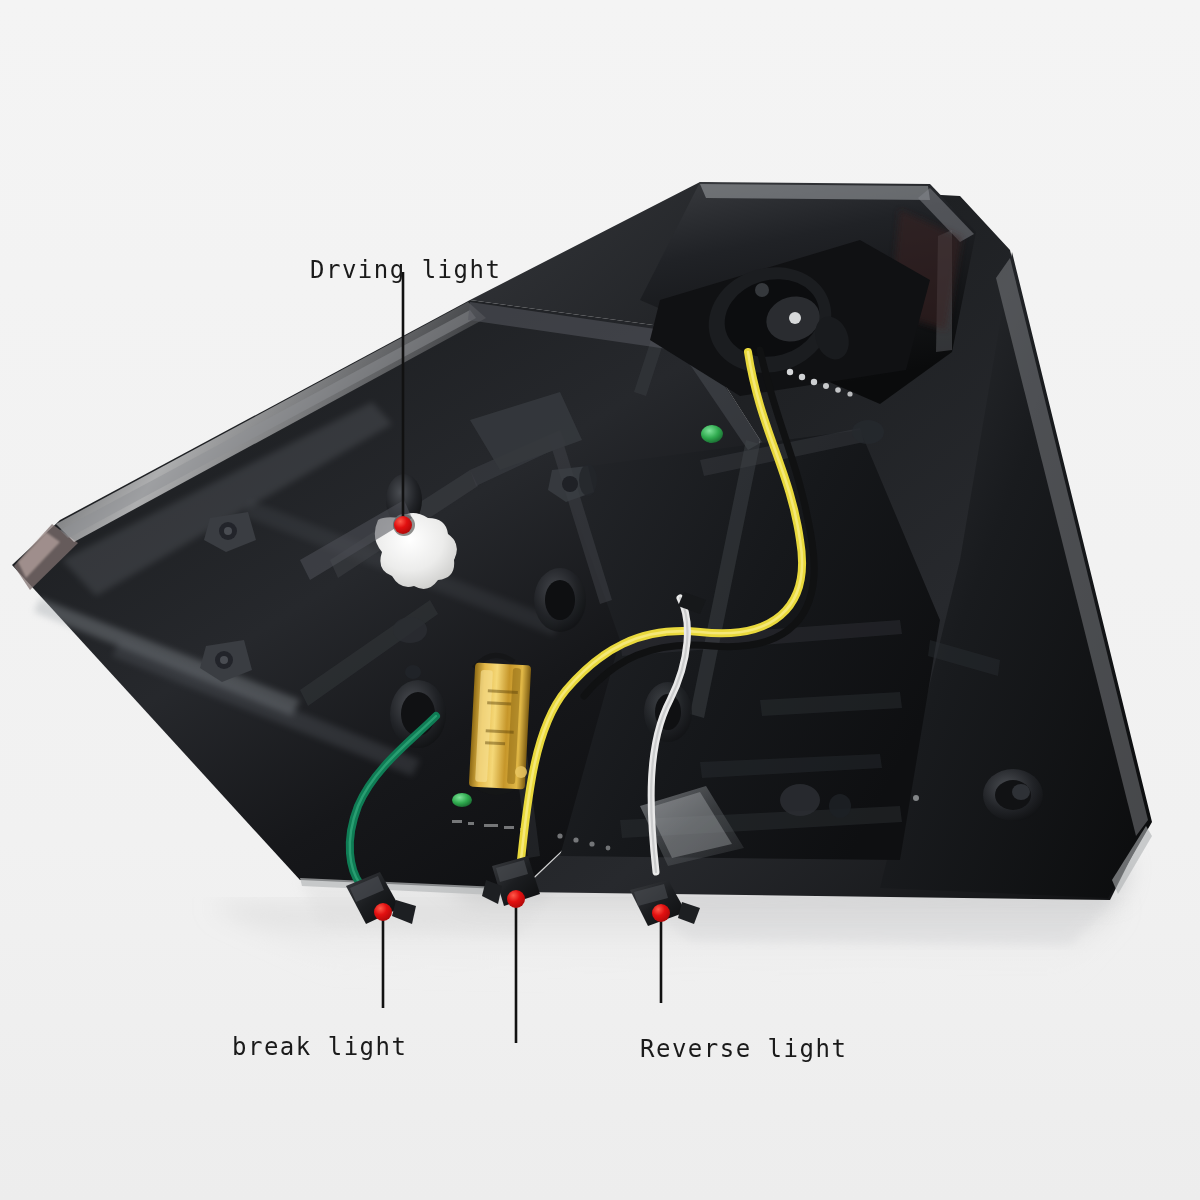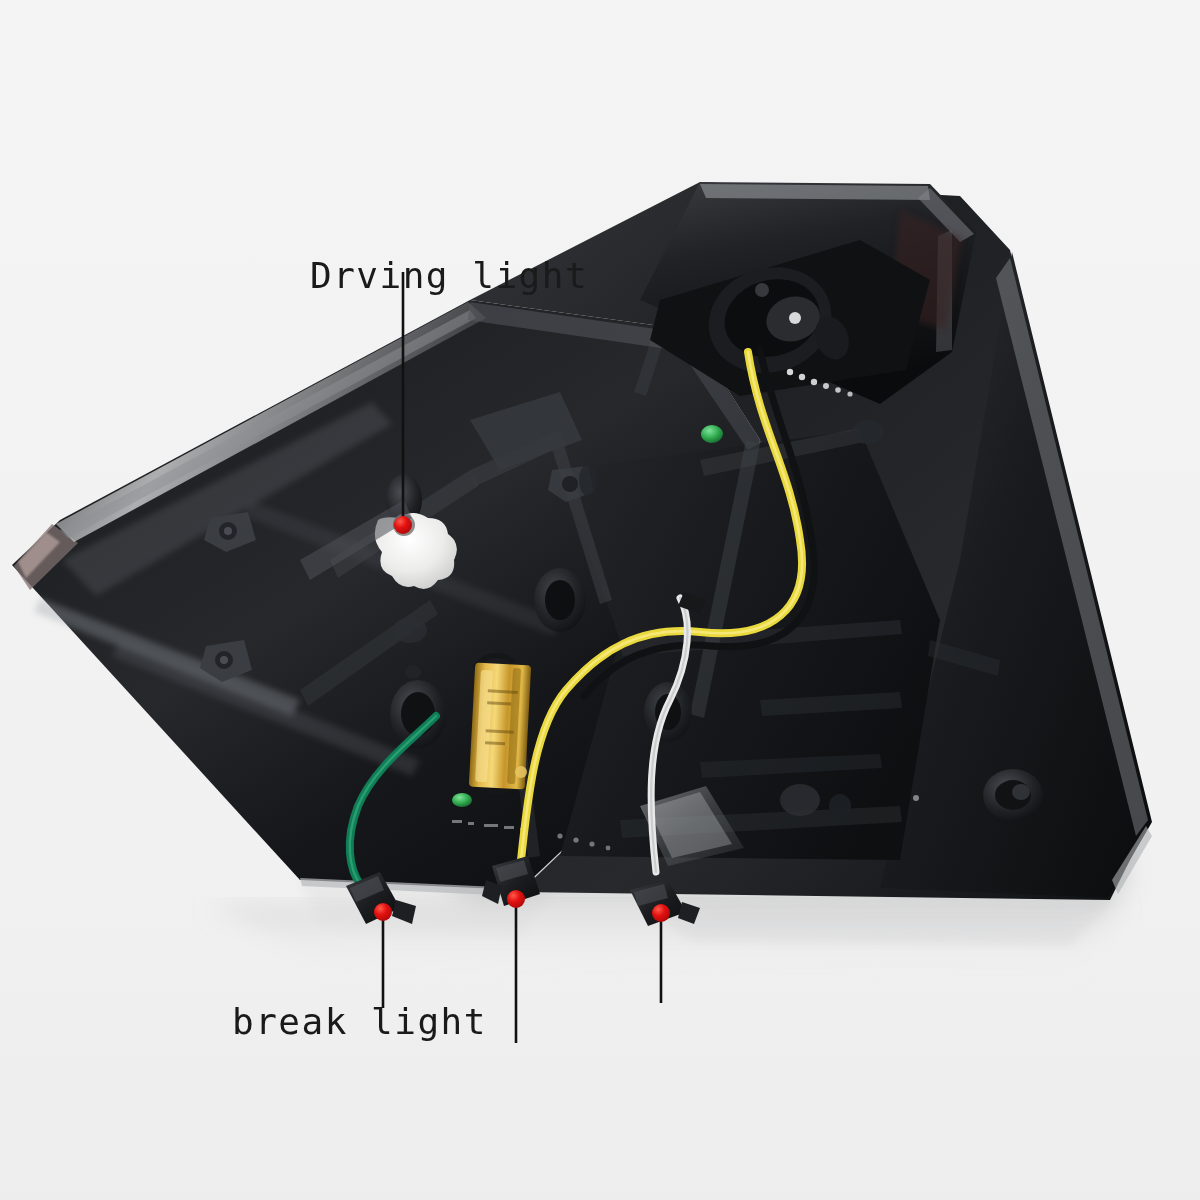--- a/index.html
+++ b/index.html
@@ -7,21 +7,21 @@
     width:1200px;height:1200px;overflow:hidden;
     background:#f2f2f2;
     font-family:"DejaVu Sans Mono","Liberation Mono",monospace;
   }
   #stage{position:relative;width:1200px;height:1200px;}
   #scene{position:absolute;inset:0;}
   .lbl{
     position:absolute;
     color:#1a1a1a;
     font-family:"DejaVu Sans Mono","Liberation Mono",monospace;
-    font-size:36px;
+    font-size:24px;
     letter-spacing:1.5px;
     white-space:nowrap;
     line-height:1;
   }
 </style>
 </head>
 <body>
 
 <div id="stage">
 
@@ -352,14 +352,15 @@
       </g>
     <g id="markers">
         <circle cx="403" cy="525" r="9" fill="url(#redDot)"></circle>
         <circle cx="383" cy="912" r="9" fill="url(#redDot)"></circle>
         <circle cx="516" cy="899" r="9" fill="url(#redDot)"></circle>
         <circle cx="661" cy="913" r="9" fill="url(#redDot)"></circle>
       </g>
   </svg>
 
   <div class="lbl" style="left: 310px; top: 258px;">Drving light</div>
-  <div class="lbl" style="left: 232px; top: 1004px;">break light</div>
+  <div class="lbl" style="left: 232px; top: 1035px;">break light</div>
+  <div class="lbl" style="left: 640px; top: 1037px;">Reverse light</div>
 </div>
 
 </body></html>

